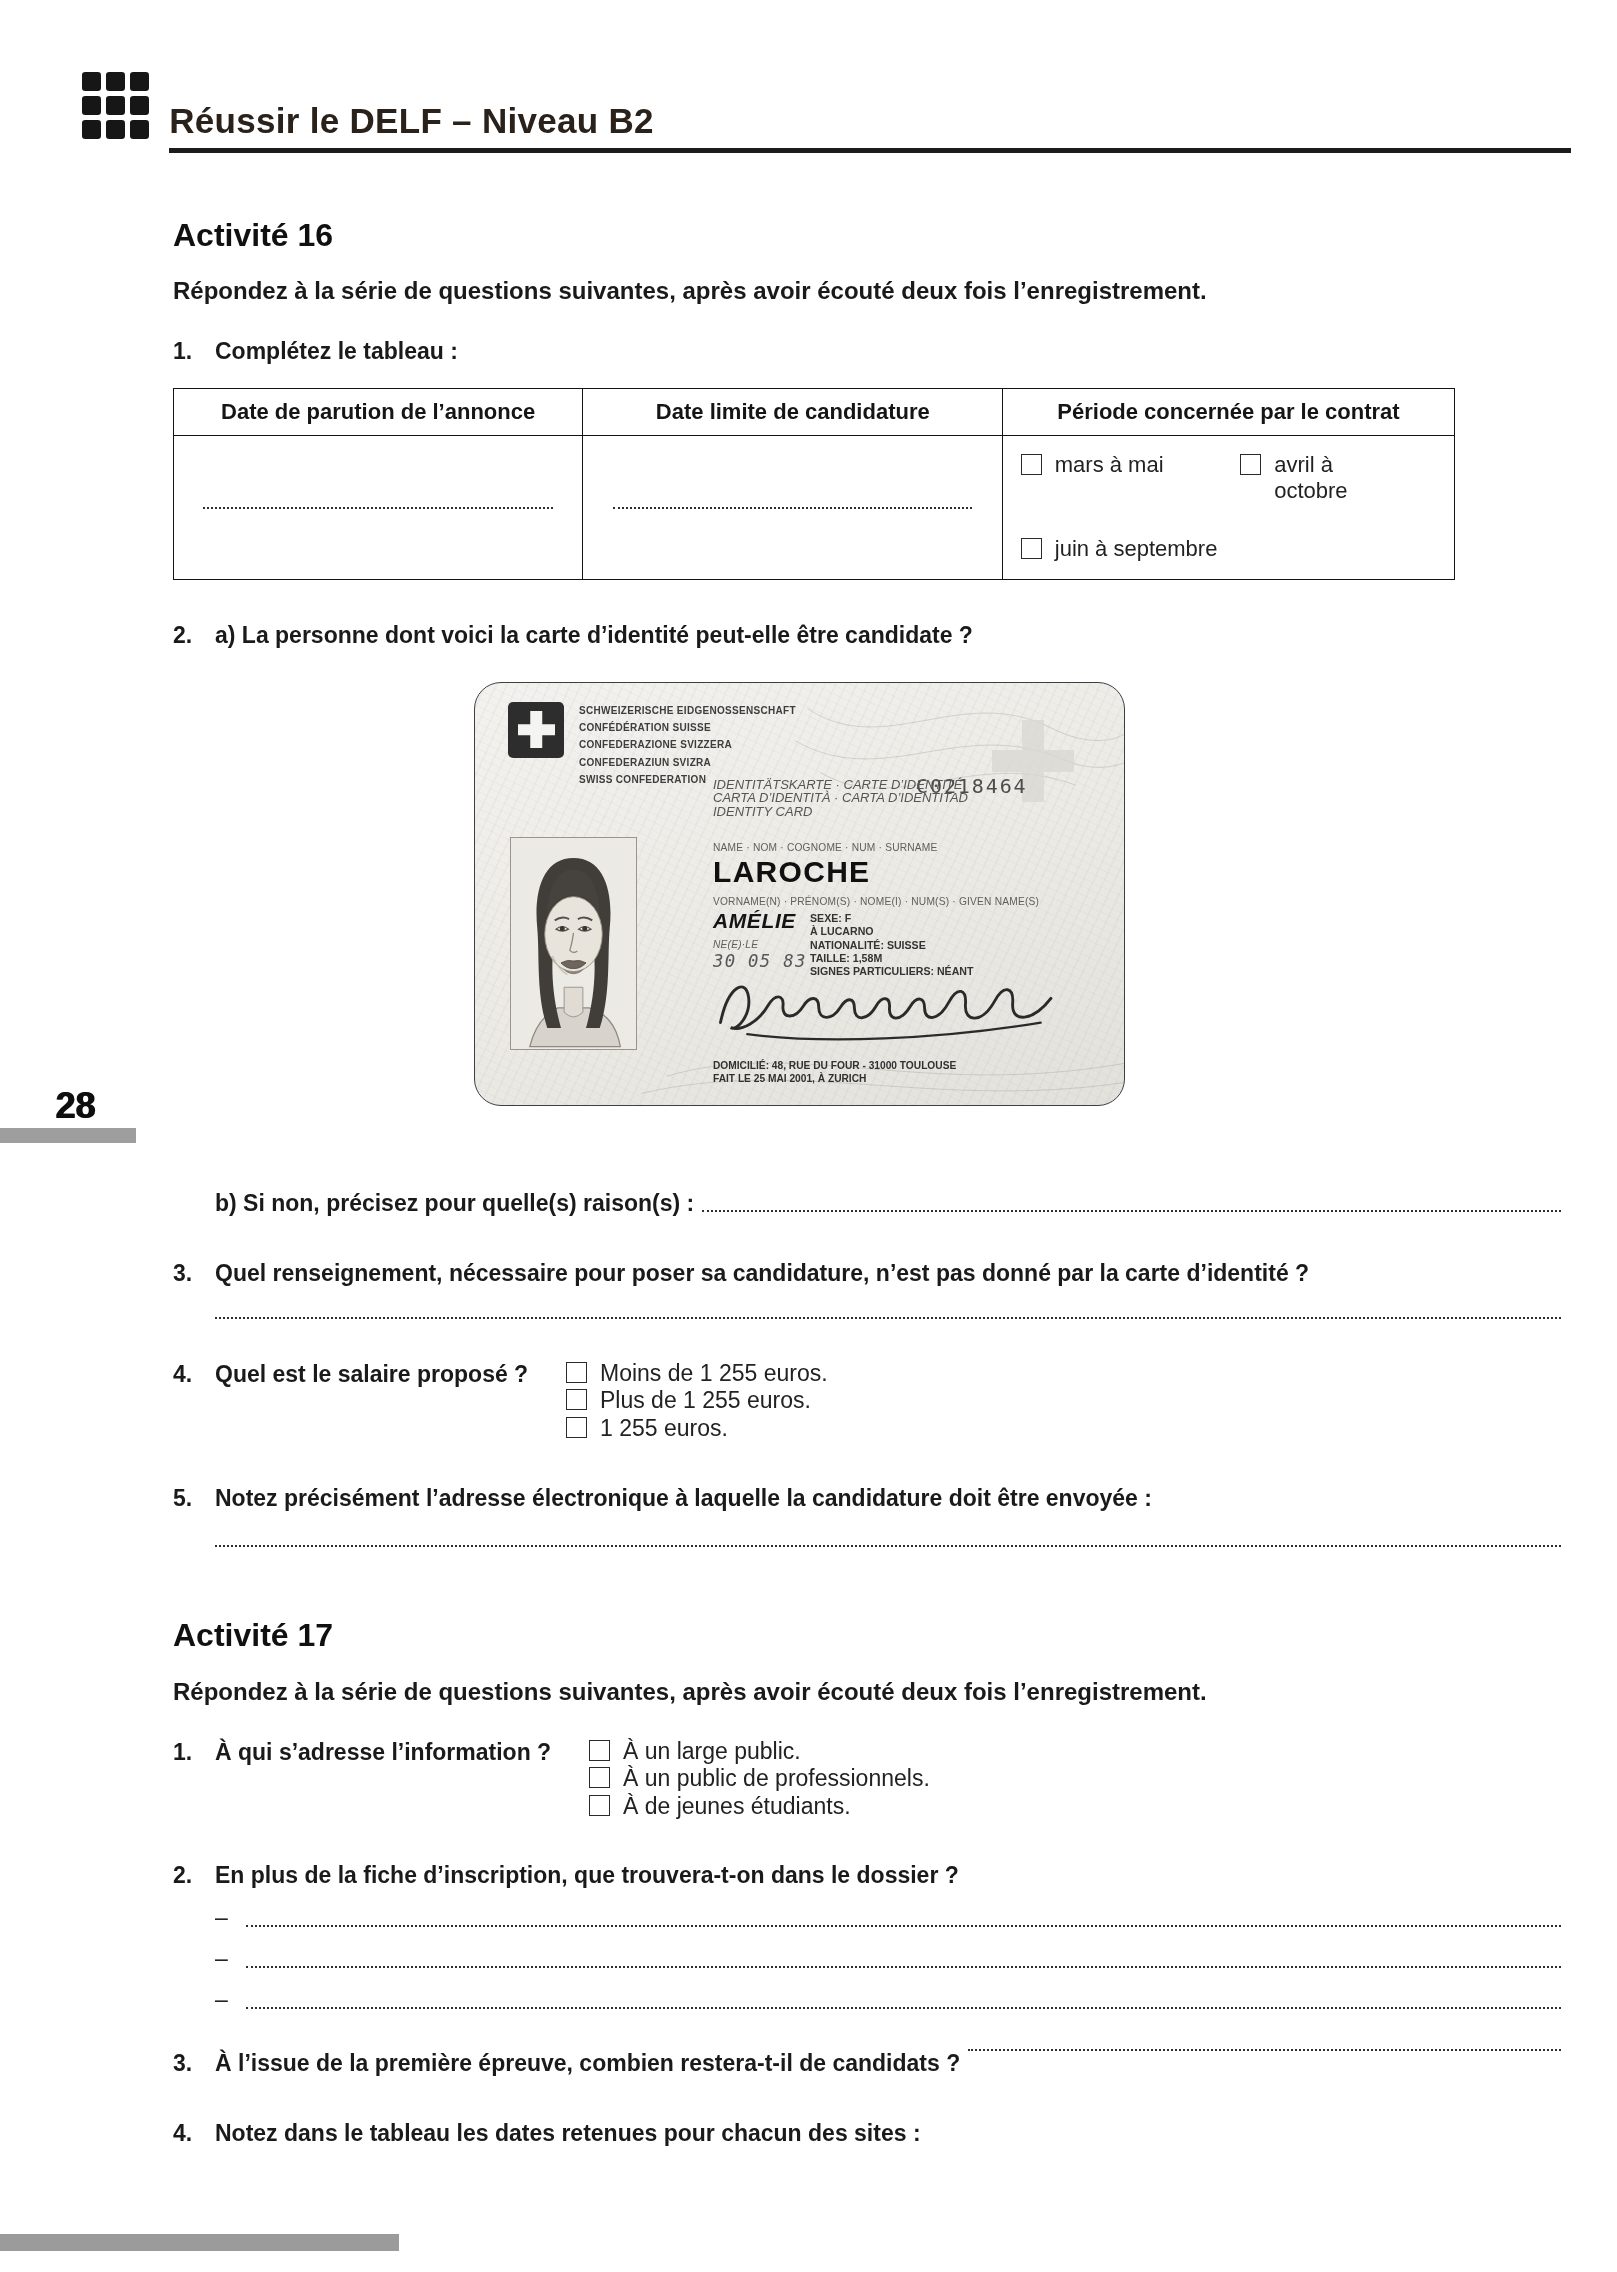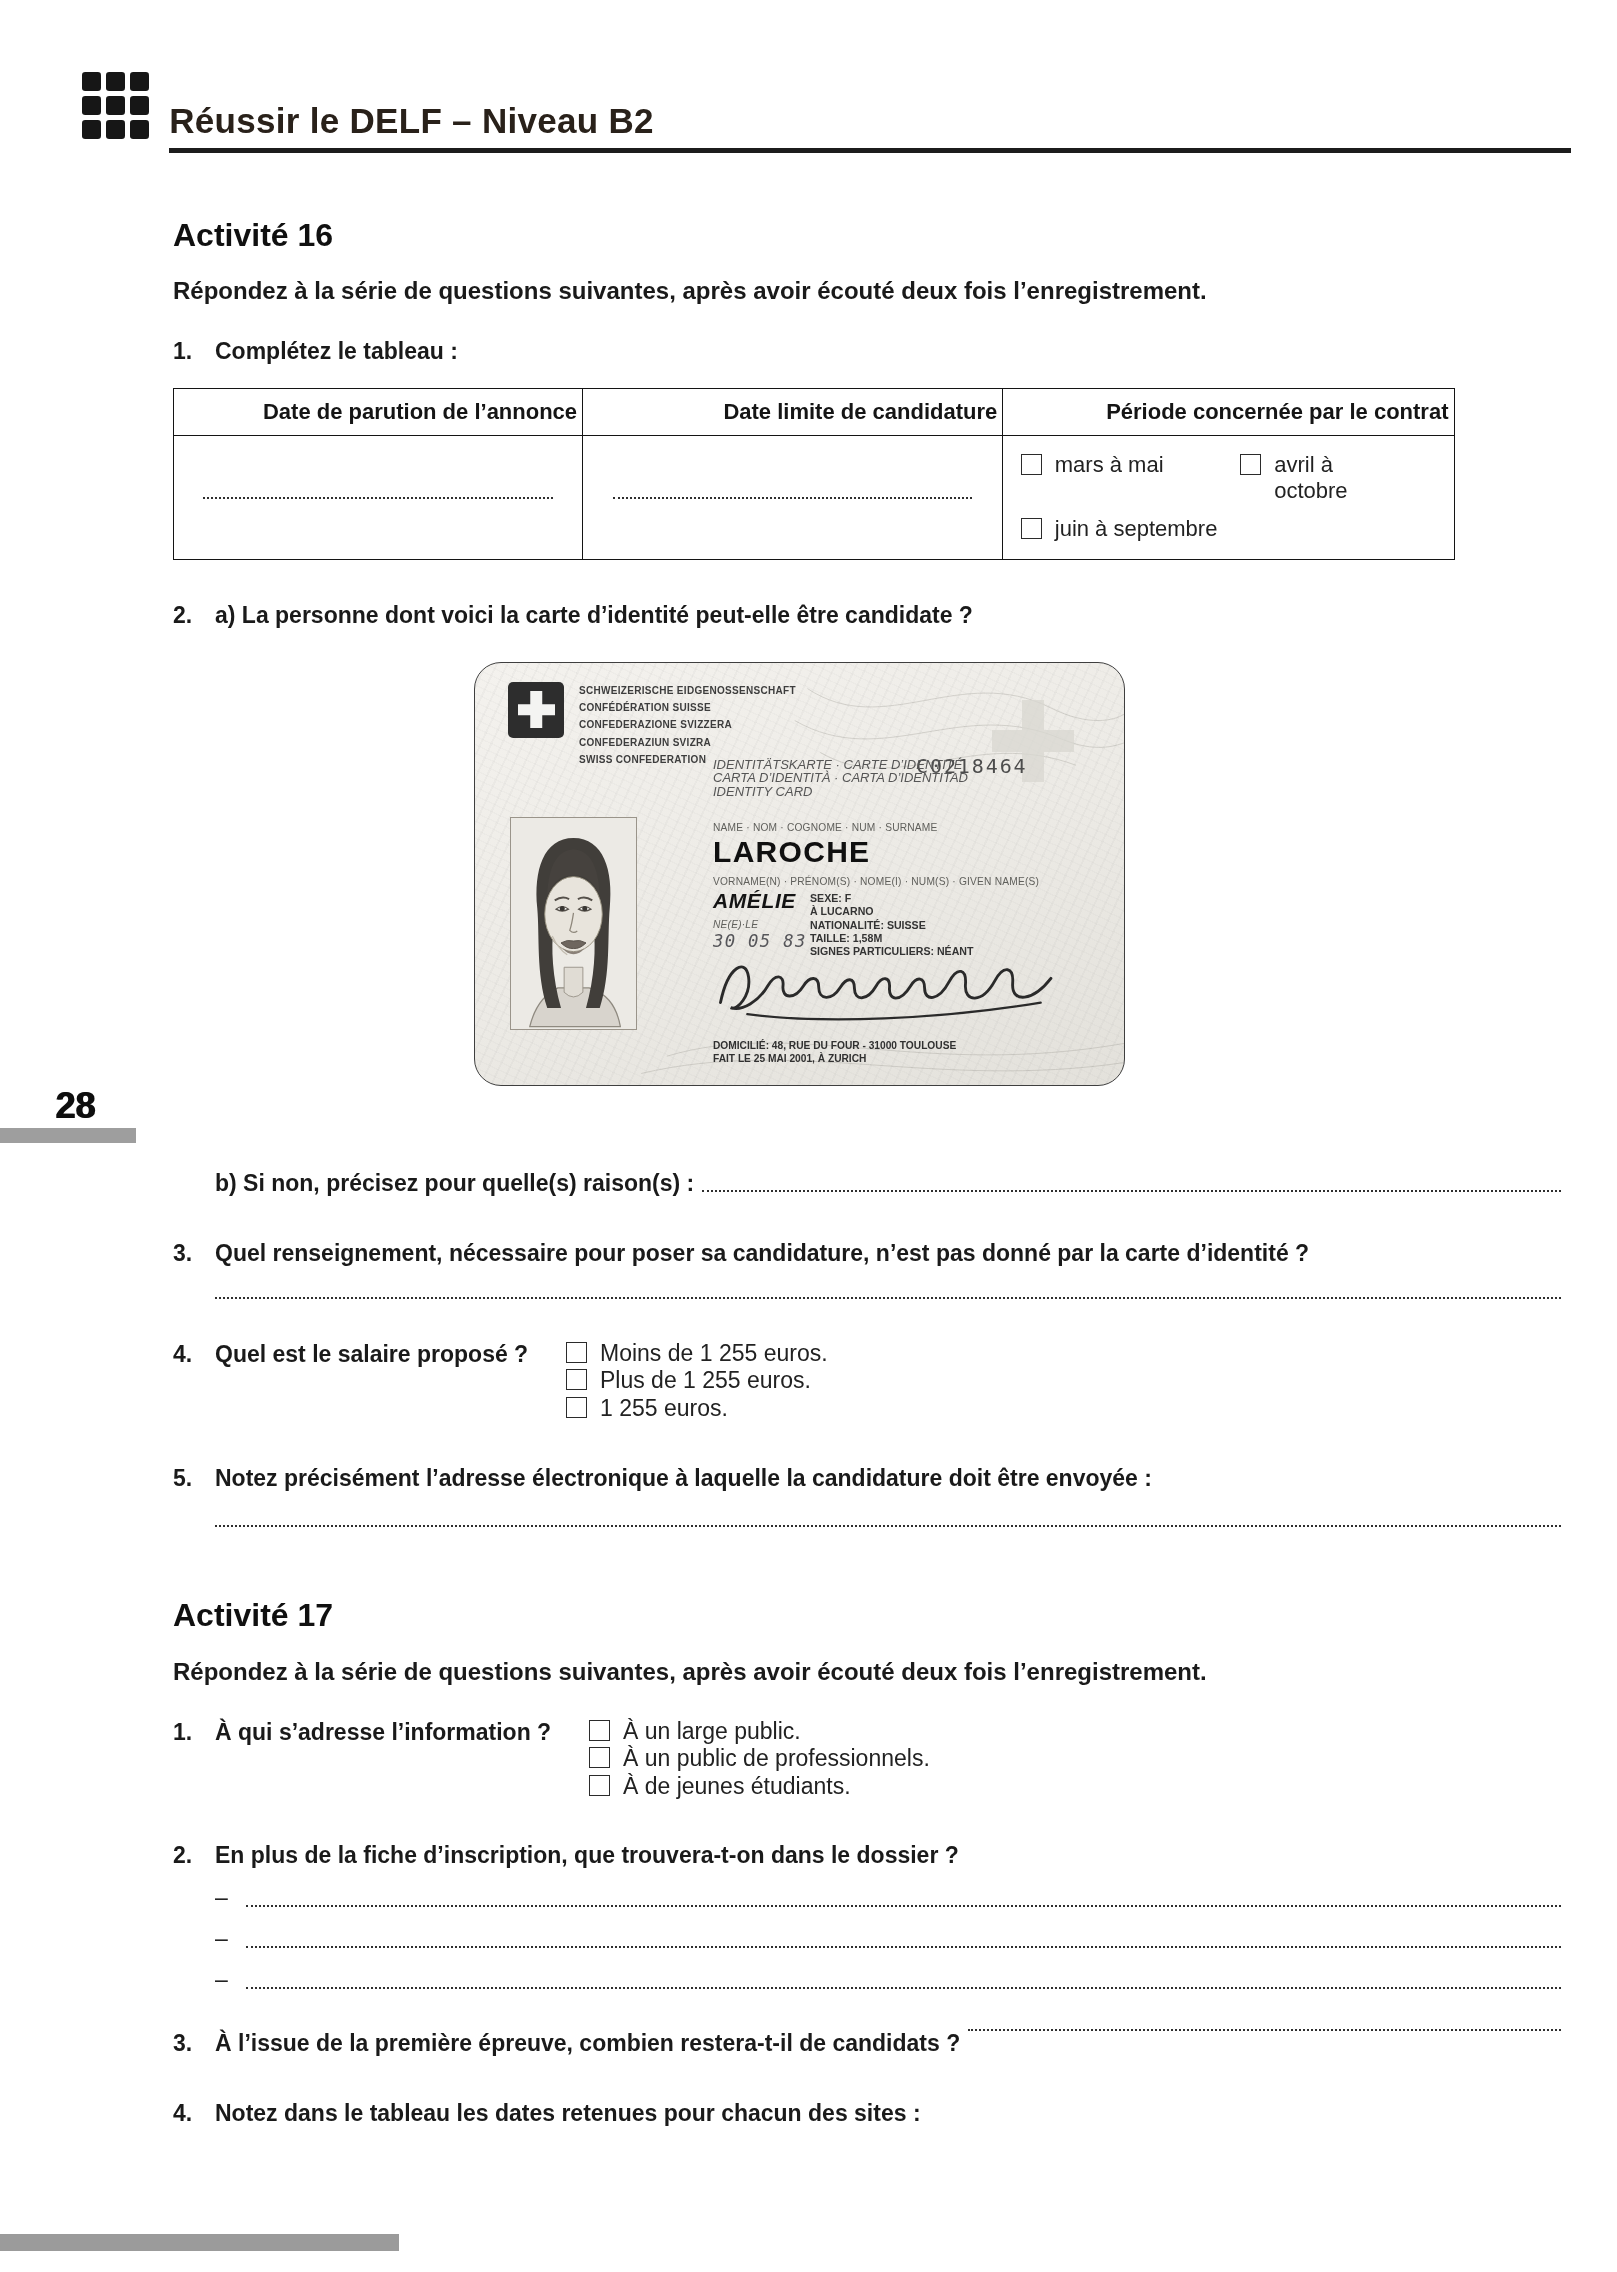--- a/index.html
+++ b/index.html
@@ -27,25 +27,25 @@
   .options-col{display:flex;flex-direction:column;gap:0;margin-left:38px;}
 
   .leaderline{display:flex;align-items:flex-end;}
   .leader{flex:1;border-bottom:2.6px dotted #2e2e2e;margin:0 0 4.5px 7.7px;}
   .dotline{border-bottom:2.6px dotted #2e2e2e;height:5.1px;}
 
   
   .q1row{margin-top:31px;}
   .ans-table{border-collapse:collapse;margin-top:22px;table-layout:fixed;}
   .ans-table th,.ans-table td{border:1.9px solid #141414;}
-  .ans-table th{font-size:22px;font-weight:bold;padding:10.2px 5.1px;text-align:right;color:#151515;}
+  .ans-table th{font-size:22px;font-weight:bold;padding:10.2px 5.1px;text-align:center;color:#151515;}
   .colw1{width:398px}.colw2{width:409px}.colw3{width:440px}
   .cell-dots-wrap{height:114px;display:flex;align-items:center;justify-content:center;}
   .cell-dots{width:86%;border-bottom:2.6px dotted #2e2e2e;}
-  .period-grid{display:grid;grid-template-columns:1.08fr 1fr;row-gap:12px;padding:15.4px 9px 15.4px 16.6px;}
+  .period-grid{display:grid;grid-template-columns:1.08fr 1fr;row-gap:32px;padding:15.4px 9px 15.4px 16.6px;}
   .period-grid .opt{font-size:22px;}
   .wrap-text{width:91px;line-height:1.18;}
 
   
   .q2row{margin-top:41px;}
   .idcard{position:relative;margin-top:32px;margin-left:301px;width:649px;height:422px;
           border:1.9px solid #3f3f3f;border-radius:27px;overflow:hidden;
           background:linear-gradient(160deg,#f4f2ee 0%,#eceae5 55%,#e3e1db 100%);}
   .card-bg{position:absolute;inset:0;
            background:repeating-linear-gradient(115deg,rgba(150,150,150,.07) 0 1.9px,transparent 1.9px 9.6px),

